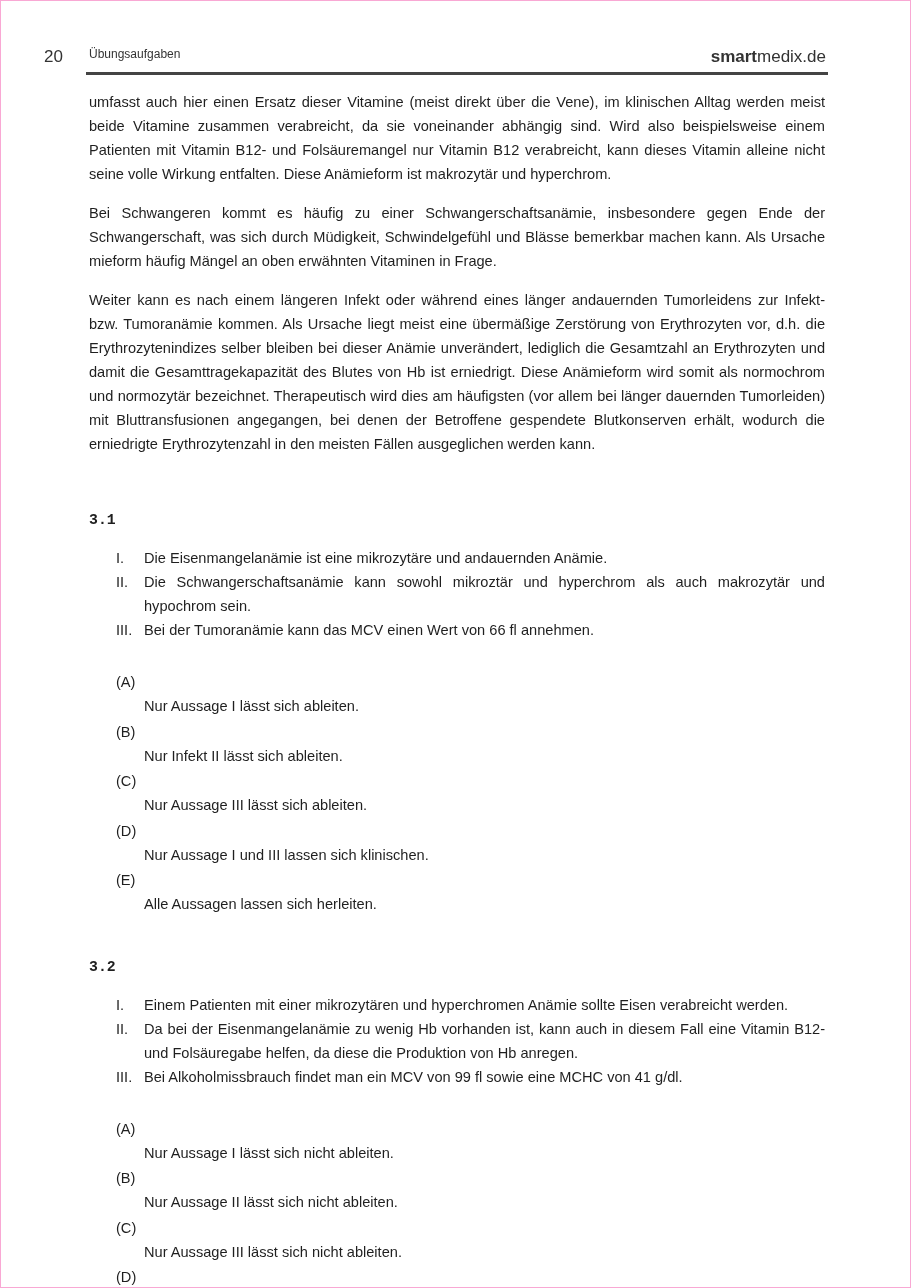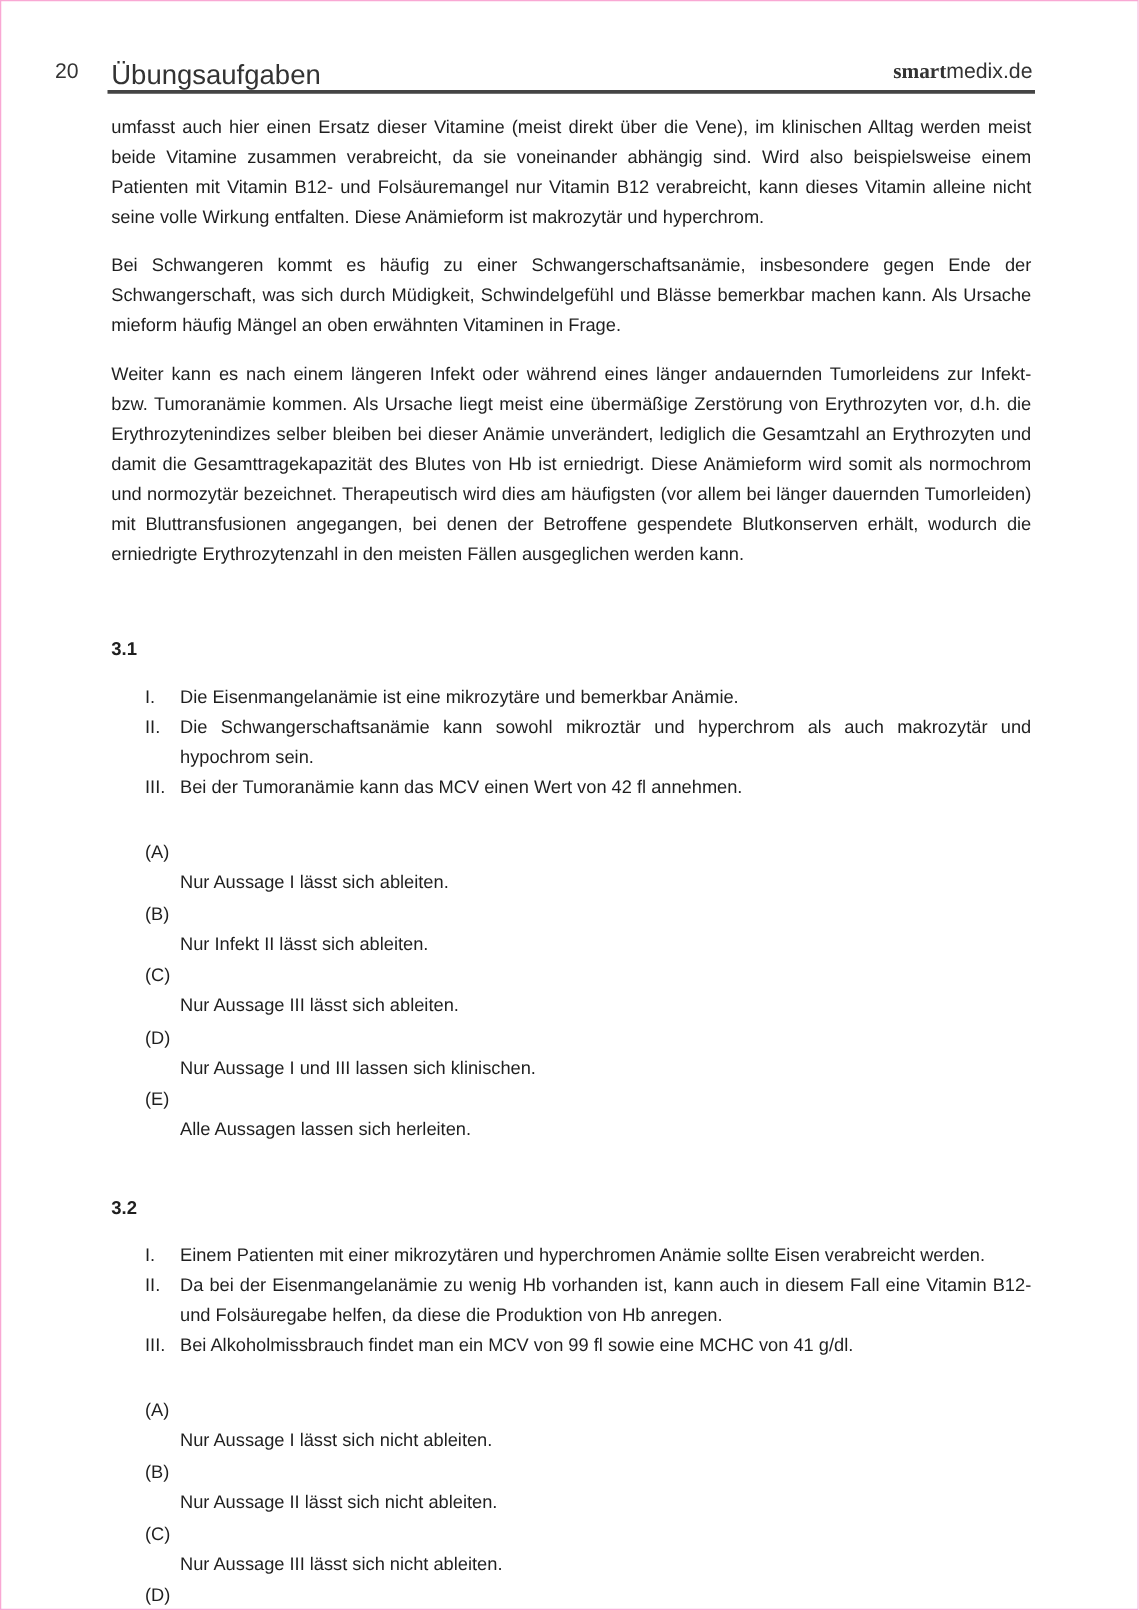--- a/index.html
+++ b/index.html
@@ -2,28 +2,28 @@
 <html><head>
   <meta charset="utf-8">
   <style>
     html, body { margin: 0; padding: 0; background: #ffffff; }
     body { width: 911px; height: 1288px; position: relative; overflow: hidden;
            font-family: "Liberation Sans", "DejaVu Sans", sans-serif; color: #1f1f1f; }
     .page { position: absolute; left: 0; top: 0; width: 909px; height: 1286px;
             border: 1px solid #f9a8d4; background: #fff; }
     .header { position: absolute; left: 0; top: 44px; width: 911px; height: 30px; }
     .page-num { position: absolute; left: 43px; top: 2px; font-size: 17px; color: #333; }
-    .section-title { position: absolute; left: 88px; top: 2px; font-size: 22px; color: #333; }
+    .section-title { position: absolute; left: 88px; top: 2px; font-size: 12px; color: #333; }
     .brand { position: absolute; right: 86px; top: 2px; font-size: 17px; color: #333; }
-    .brand b { font-weight: bold; font-family: Liberation Serif, serif; }
+    .brand b { font-weight: bold; }
     .header-rule { position: absolute; left: 85px; top: 71px; width: 742px; height: 3px; background: #444; }
     .content { position: absolute; left: 88px; top: 89px; width: 736px; font-size: 14.6px; line-height: 24px; }
     .para { text-align: justify; margin: 0 0 15px 0; hyphens: manual; }
     .question { margin-top: 42px; }
-    .q-head { display: flex; font-size: 14.8px; line-height: 24px; }
+    .q-head { display: flex; font-size: 14.8px; line-height: 24px; font-family: Liberation Mono, monospace; }
     .q-num { font-weight: bold; width: 54px; flex: none; }
     .statements { margin: 14px 0 0 0; padding: 0; list-style: none; }
     .statement { display: flex; line-height: 24px; }
     .st-label { width: 55px; flex: none; text-align: right; padding-right: 0; box-sizing: border-box; }
     .st-label span { display: inline-block; width: 28px; text-align: left; }
     .st-text { flex: 1; text-align: justify; }
     .options { margin: 28px 0 0 0; padding: 0; list-style: none; }
     .option { display: flex; line-height: 25.5px; }
     .opt-label { width: 55px; flex: none; box-sizing: border-box; padding-left: 27px; }
     .opt-text { flex: 1; margin-top: 24px; }
@@ -44,29 +44,29 @@
     <p class="para">Bei Schwangeren kommt es häufig zu einer Schwangerschaftsanämie, insbesondere gegen Ende der Schwangerschaft, was sich durch Müdigkeit, Schwindelgefühl und Blässe bemerkbar machen kann. Als Ursache mieform häufig Mängel an oben erwähnten Vitaminen in Frage.</p>
     <p class="para">Weiter kann es nach einem längeren Infekt oder während eines länger andauernden Tumorleidens zur Infekt- bzw. Tumoranämie kommen. Als Ursache liegt meist eine übermäßige Zerstörung von Erythrozy­ten vor, d.h. die Erythrozytenindizes selber bleiben bei dieser Anämie unverändert, lediglich die Gesamt­zahl an Erythrozyten und damit die Gesamttragekapazität des Blutes von Hb ist erniedrigt. Diese Anä­mieform wird somit als normochrom und normozytär bezeichnet. Therapeutisch wird dies am häufigsten (vor allem bei länger dauernden Tumorleiden) mit Bluttransfusionen angegangen, bei denen der Be­troffene gespendete Blutkonserven erhält, wodurch die erniedrigte Erythrozytenzahl in den meisten Fäl­len ausgeglichen werden kann.</p>
 
     <div class="question" style="margin-top:52px;">
       <div class="q-head">
         <span class="q-num">3.1</span>
       </div>
       <ul class="statements">
         <li class="statement">
             <span class="st-label"><span>I.</span></span>
-            <span class="st-text">Die Eisenmangelanämie ist eine mikrozytäre und bemerkbar Anämie.</span>
+            <span class="st-text">Die Eisenmangelanämie ist eine mikrozytäre und andauernden Anämie.</span>
           </li>
         <li class="statement">
             <span class="st-label"><span>II.</span></span>
             <span class="st-text">Die Schwangerschaftsanämie kann sowohl mikroztär und hyperchrom als auch makrozytär und hypochrom sein.</span>
           </li>
         <li class="statement">
             <span class="st-label"><span>III.</span></span>
-            <span class="st-text">Bei der Tumoranämie kann das MCV einen Wert von 42 fl annehmen.</span>
+            <span class="st-text">Bei der Tumoranämie kann das MCV einen Wert von 66 fl annehmen.</span>
           </li>
       </ul>
       <ul class="options">
         <li class="option">
             <span class="opt-label">(A)</span>
             <span class="opt-text">Nur Aussage I lässt sich ableiten.</span>
           </li>
         <li class="option">
             <span class="opt-label">(B)</span>
             <span class="opt-text">Nur Infekt II lässt sich ableiten.</span>

